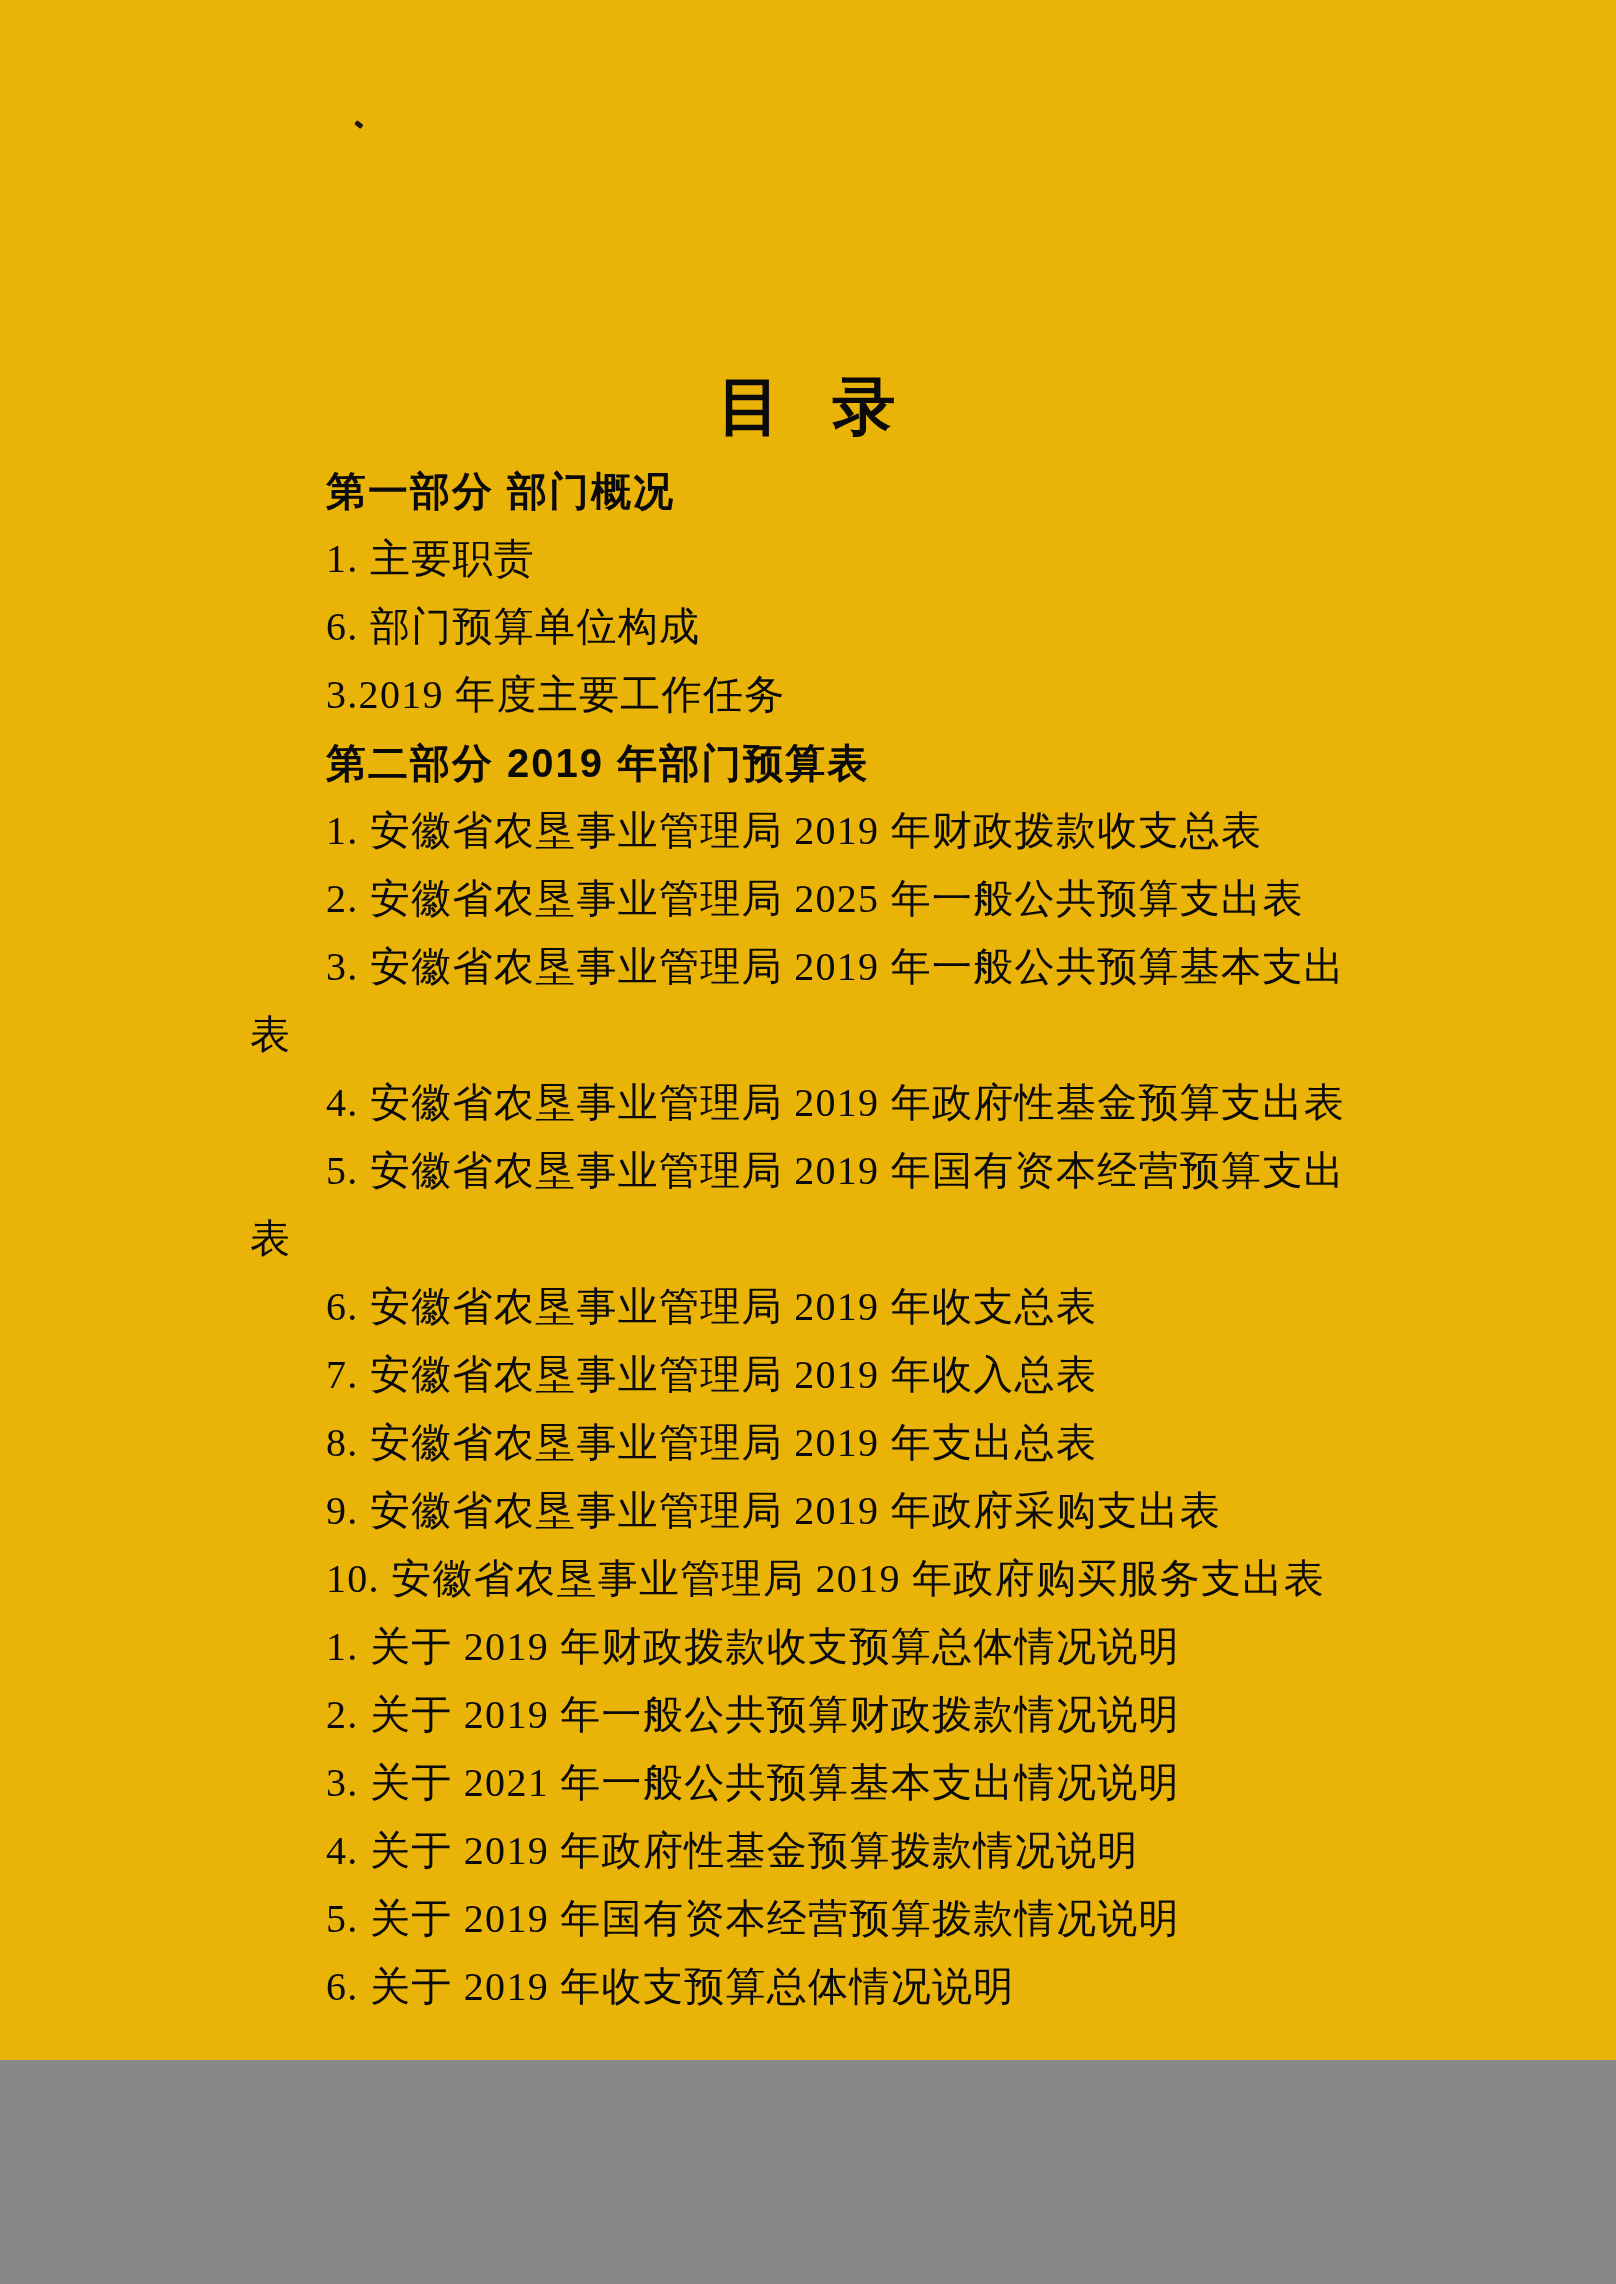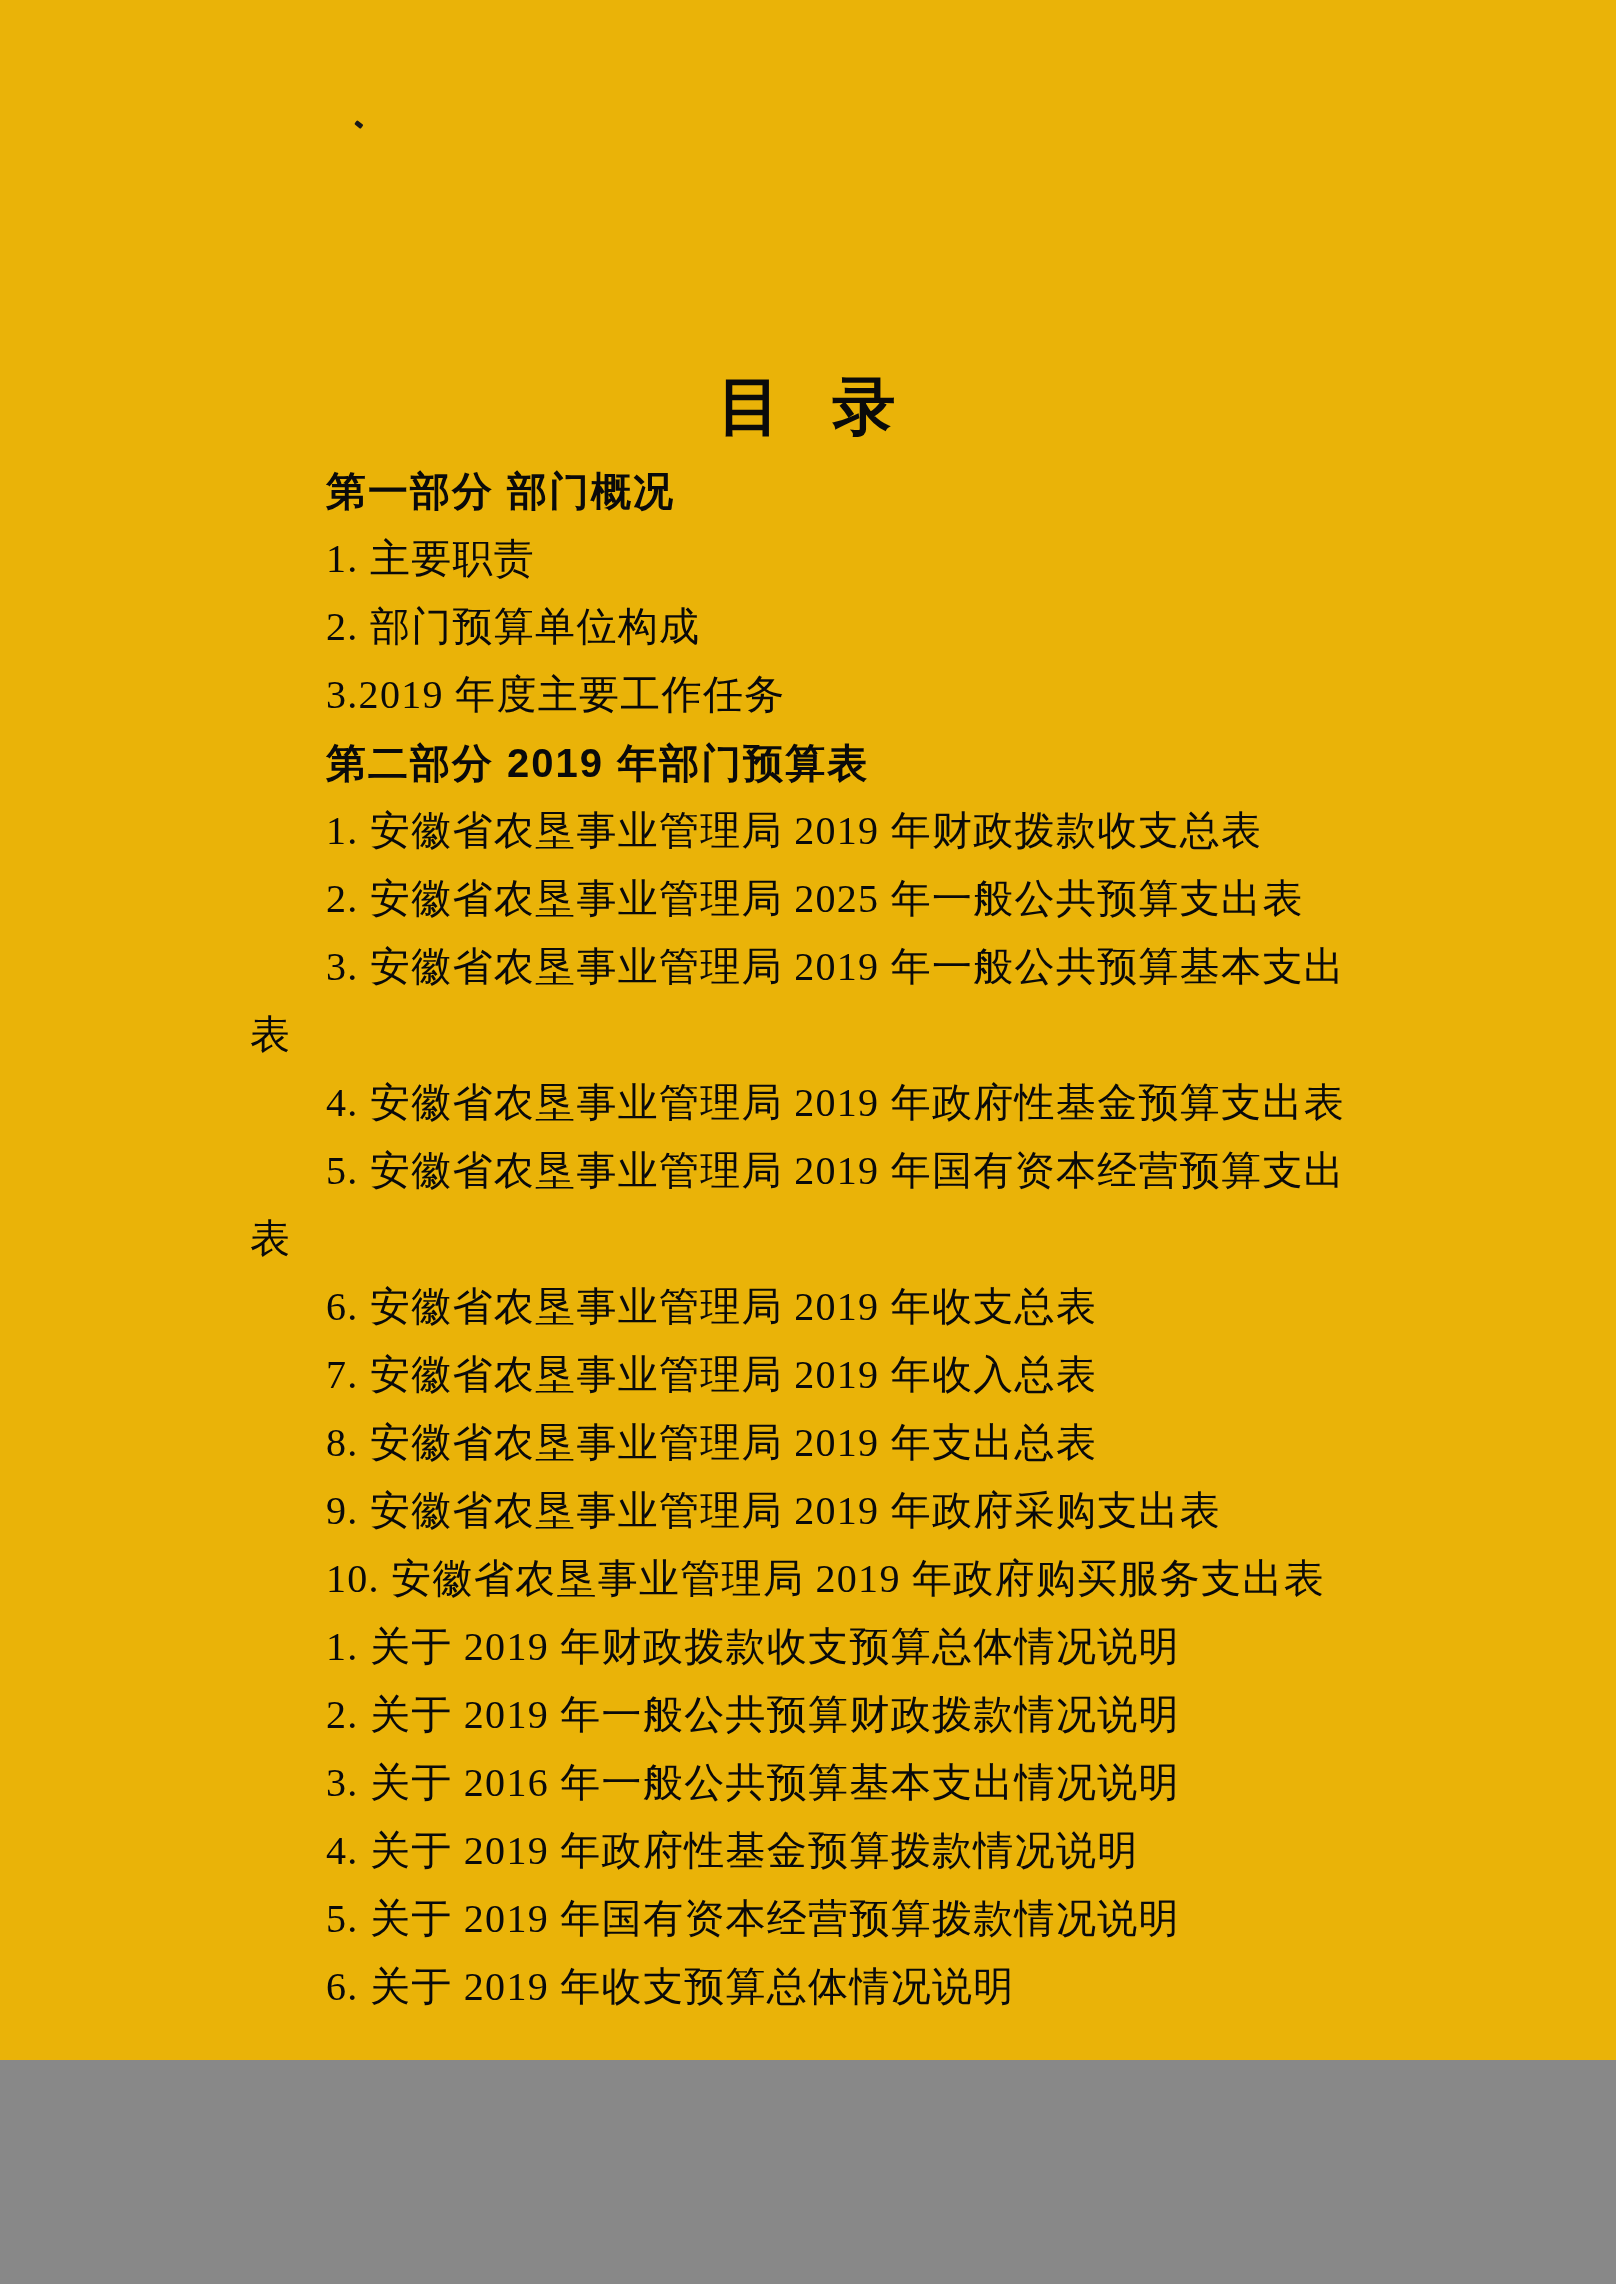--- a/index.html
+++ b/index.html
@@ -78,40 +78,40 @@
 
 <div class="page">
 
   <div class="scan-speck"></div>
 
   <div class="content">
     <div class="doc-title">目 录</div>
 
     <div class="toc-line section">第一部分 部门概况</div>
     <div class="toc-line item">1. 主要职责</div>
-    <div class="toc-line item">2. 部门预算单位构成</div>
+    <div class="toc-line item">6. 部门预算单位构成</div>
     <div class="toc-line item">3.2019 年度主要工作任务</div>
 
     <div class="toc-line section">第二部分 2019 年部门预算表</div>
     <div class="toc-line item">1. 安徽省农垦事业管理局 2019 年财政拨款收支总表</div>
     <div class="toc-line item">2. 安徽省农垦事业管理局 2025 年一般公共预算支出表</div>
     <div class="toc-line item">3. 安徽省农垦事业管理局 2019 年一般公共预算基本支出</div>
     <div class="toc-line continuation">表</div>
     <div class="toc-line item">4. 安徽省农垦事业管理局 2019 年政府性基金预算支出表</div>
     <div class="toc-line item">5. 安徽省农垦事业管理局 2019 年国有资本经营预算支出</div>
     <div class="toc-line continuation">表</div>
     <div class="toc-line item">6. 安徽省农垦事业管理局 2019 年收支总表</div>
     <div class="toc-line item">7. 安徽省农垦事业管理局 2019 年收入总表</div>
     <div class="toc-line item">8. 安徽省农垦事业管理局 2019 年支出总表</div>
     <div class="toc-line item">9. 安徽省农垦事业管理局 2019 年政府采购支出表</div>
     <div class="toc-line item">10. 安徽省农垦事业管理局 2019 年政府购买服务支出表</div>
 
     <div class="toc-line item">1. 关于 2019 年财政拨款收支预算总体情况说明</div>
     <div class="toc-line item">2. 关于 2019 年一般公共预算财政拨款情况说明</div>
-    <div class="toc-line item">3. 关于 2016 年一般公共预算基本支出情况说明</div>
+    <div class="toc-line item">3. 关于 2021 年一般公共预算基本支出情况说明</div>
     <div class="toc-line item">4. 关于 2019 年政府性基金预算拨款情况说明</div>
     <div class="toc-line item">5. 关于 2019 年国有资本经营预算拨款情况说明</div>
     <div class="toc-line item">6. 关于 2019 年收支预算总体情况说明</div>
   </div>
 
   <div class="page-number">2</div>
 
 </div>
 
 

